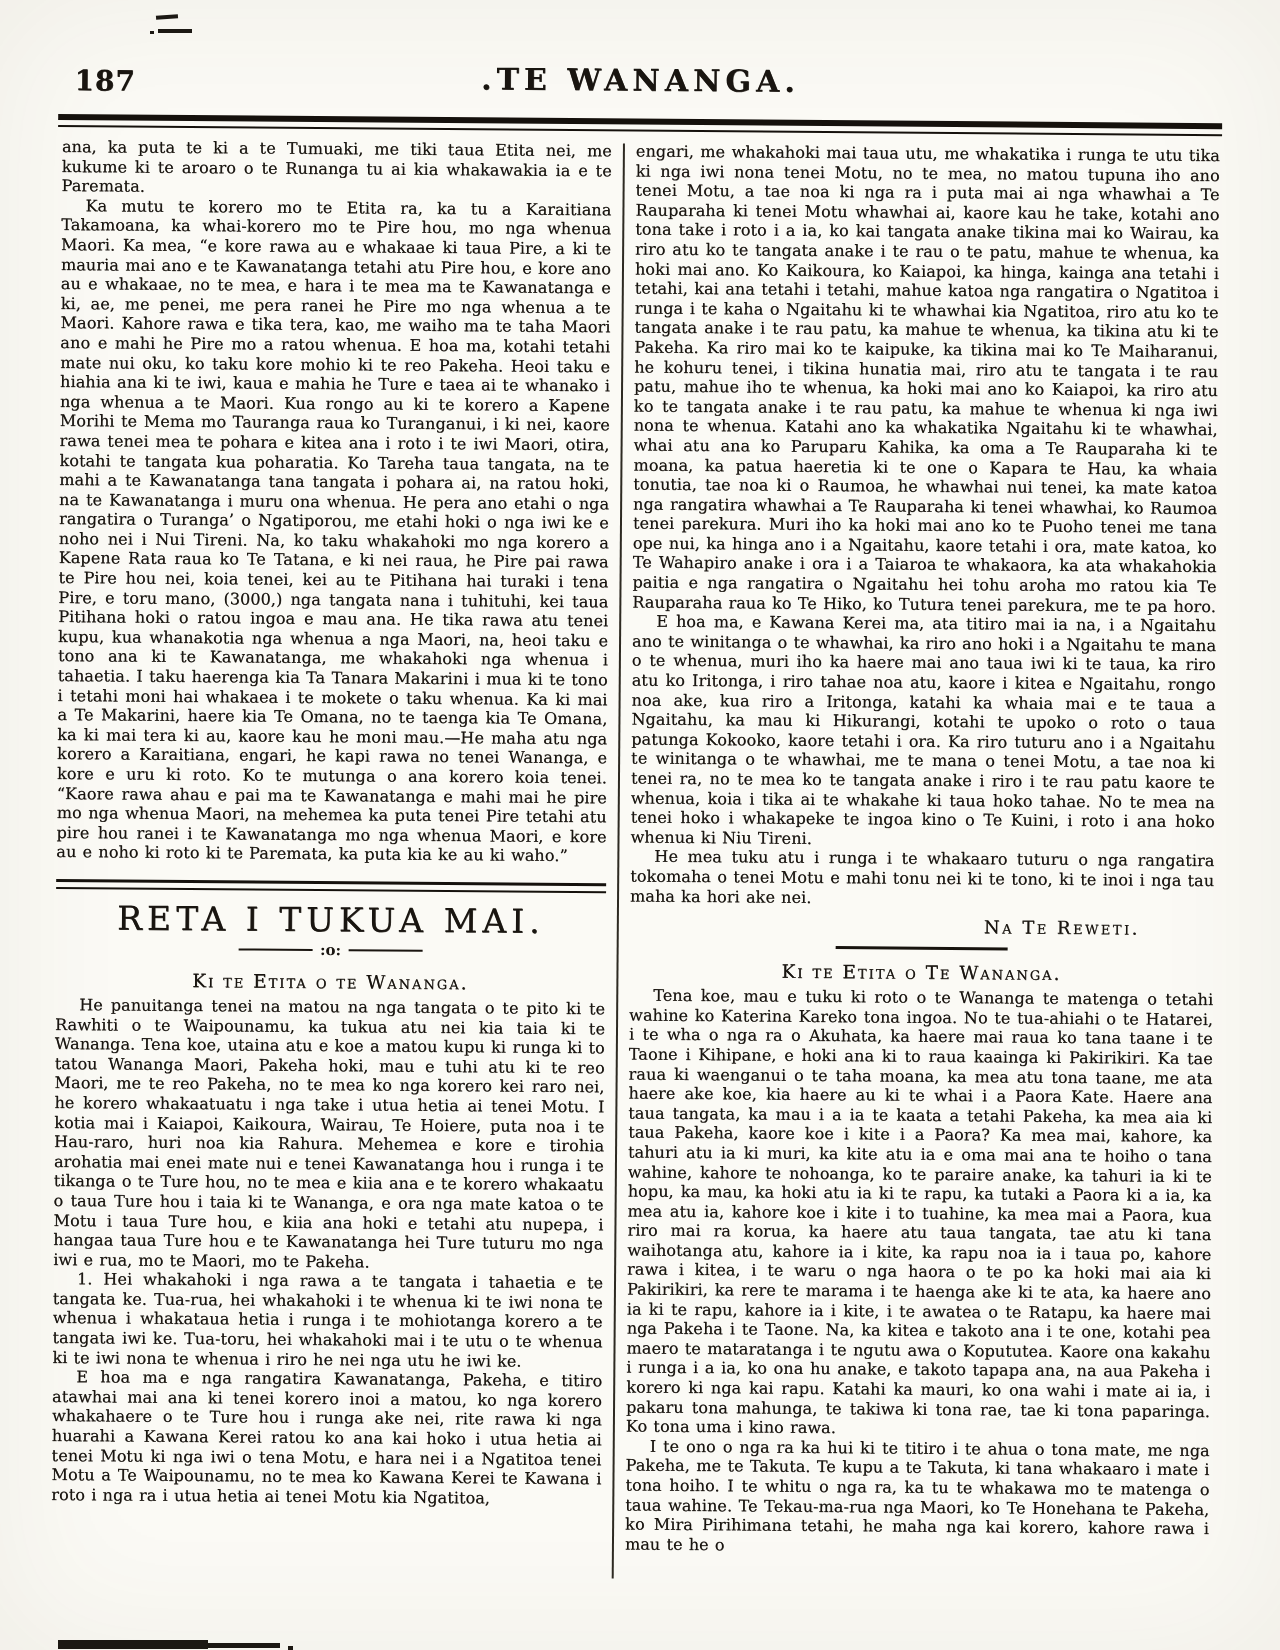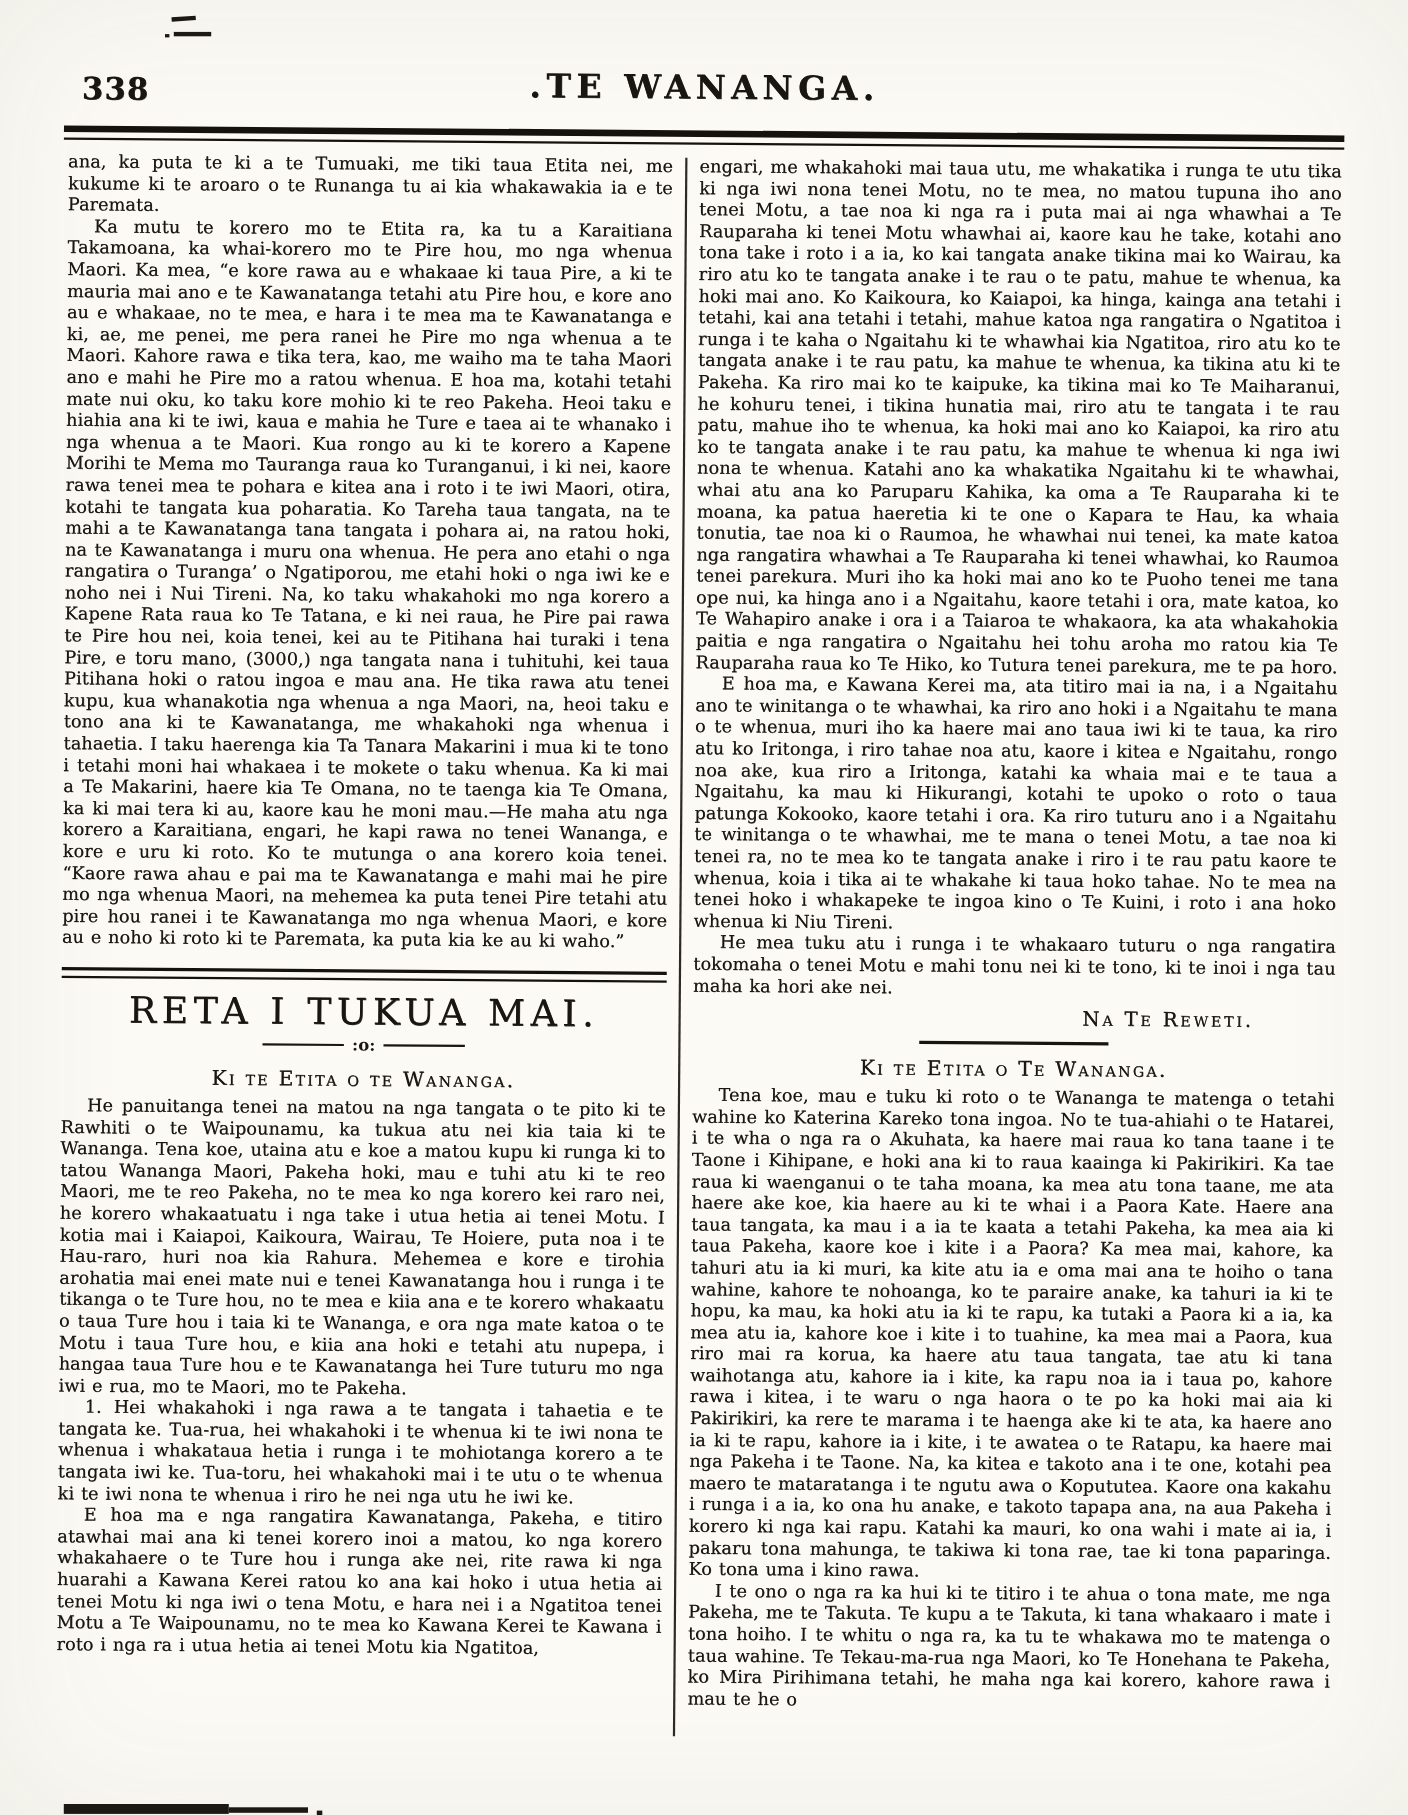--- a/index.html
+++ b/index.html
@@ -101,21 +101,21 @@
   <div class="artifact dash-1"></div>
   <div class="artifact dash-2"></div>
   <div class="artifact dash-2b"></div>
   <div class="artifact bar-bottom"></div>
   <div class="artifact bar-bottom2"></div>
   <div class="artifact dot-bottom"></div>
 
   <div class="tilt">
 
     <header class="masthead">
-      <div class="page-number">338</div>
+      <div class="page-number">187</div>
       <h1 class="masthead-title">.TE WANANGA.</h1>
     </header>
 
     <div class="head-rule">
       <div class="r1"></div>
       <div class="r2"></div>
     </div>
 
     <main class="columns">
 

